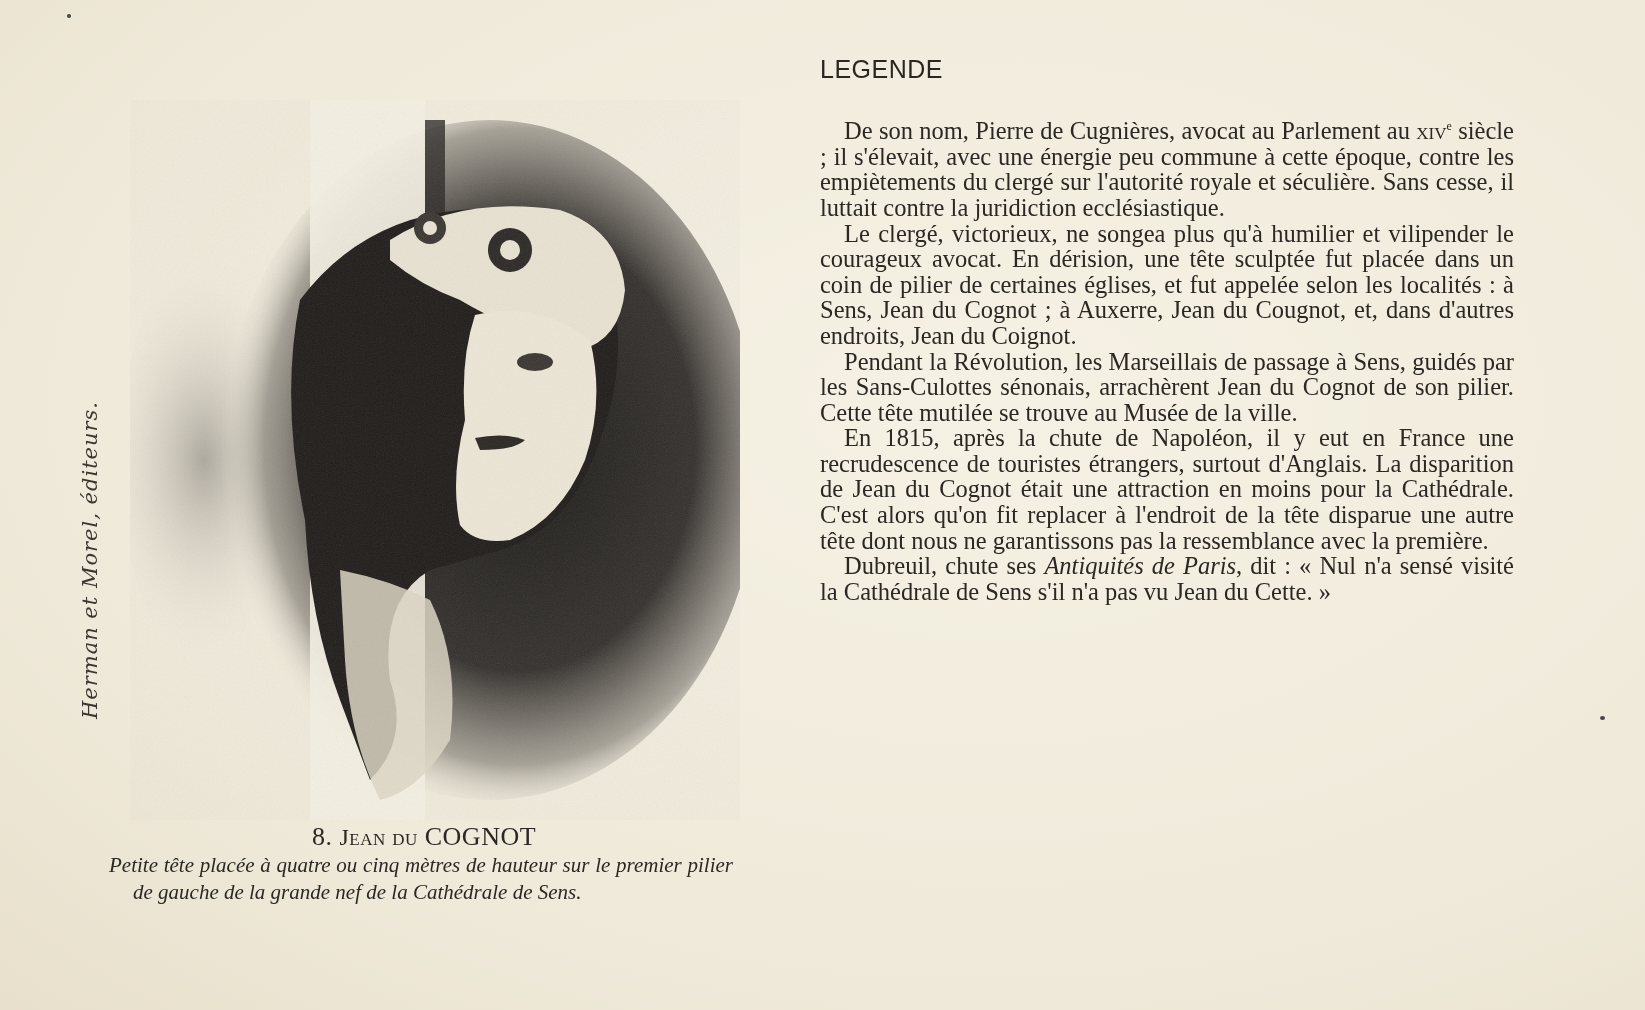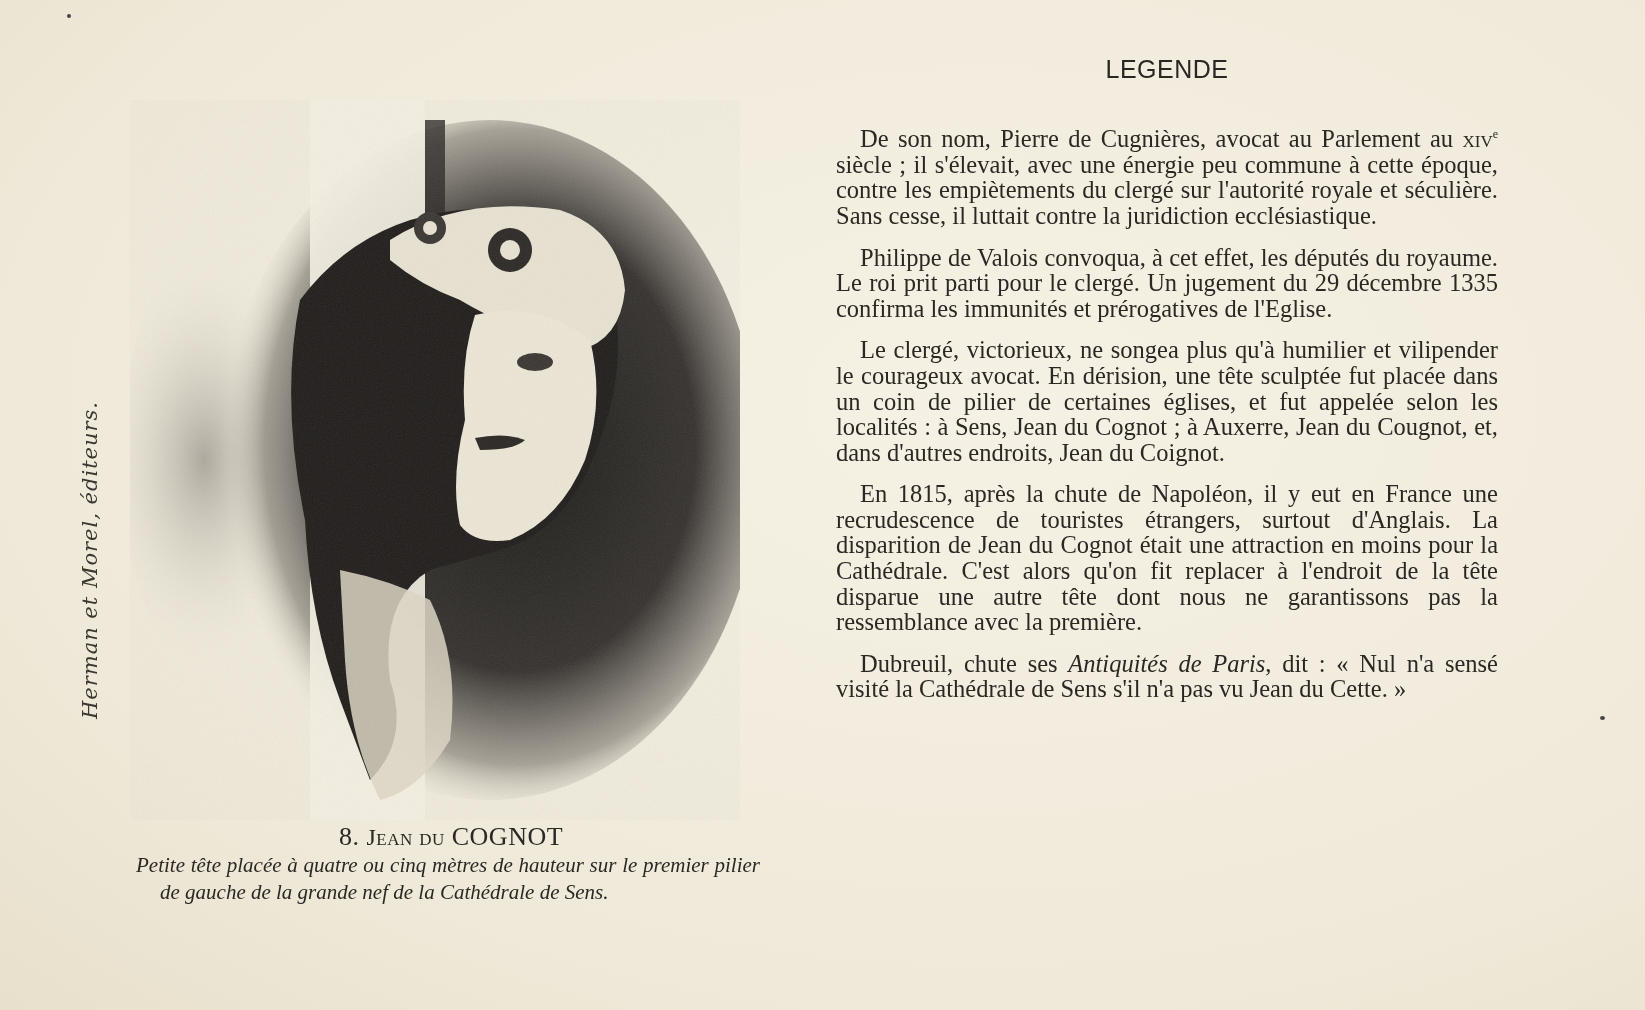--- a/index.html
+++ b/index.html
@@ -24,21 +24,21 @@
     font-size:21px;
     letter-spacing:1px;
     color:#3a3630;
     left:90px;
   }
   .photo {
     position:absolute; left:130px; top:100px; width:610px; height:720px;
   }
   .photo svg { width:100%; height:100%; }
   .caption {
-    position:absolute; left:136px; top:822px; width:610px;
+    position:absolute; left:109px; top:822px; width:610px;
   }
   .caption-title {
     text-align:center;
     font-size:26px;
     font-family:"Liberation Serif", serif;
     letter-spacing:0.5px;
     margin-left:20px;
   }
   .caption-title .sc { font-variant:small-caps; font-size:24px; }
   .caption-text {
@@ -49,34 +49,34 @@
     text-align:justify;
     padding-left:24px;
     text-indent:-24px;
     margin-top:0px;
     width:600px;
   }
   .legend {
     position:absolute; left:820px; top:55px; width:694px;
   }
   .legend-title {
-    text-align:center;
+    text-align:left;
     font-family:"Liberation Sans", sans-serif;
     font-size:25px;
     letter-spacing:0.5px;
-    margin-bottom:38px;
+    margin-bottom:30px;
     color:#2a2622;
   }
   .legend-body {
     font-family:"Liberation Serif", serif;
     font-size:24.5px;
     line-height:25.6px;
     text-align:justify;
   }
-  .legend-body p { margin:16px; text-indent:24px; }
+  .legend-body p { margin:0; text-indent:24px; }
   .legend-body p.first { text-indent:24px; }
   .legend-body .sc { font-variant:small-caps; }
   .legend-body sup { font-size:12px; }
   .legend-body em { }
   .speck { position:absolute; background:#444; border-radius:50%; }
 </style>
 </head>
 <body>
 
 <div class="card">
@@ -138,22 +138,22 @@
       <span class="sc">Jean du</span>
       <span>COGNOT</span>
     </div>
     <div class="caption-text">Petite tête placée à quatre ou cinq mètres de hauteur sur le premier pilier de gauche de la grande nef de la Cathédrale de Sens.</div>
   </div>
 
   <div class="legend">
     <div class="legend-title">LEGENDE</div>
     <div class="legend-body">
       <p class="first"><span>De son nom, Pierre de Cugnières, avocat au Parlement au </span><span class="sc">xiv</span><sup>e</sup><span> siècle ; il s'élevait, avec une énergie peu commune à cette époque, contre les empiètements du clergé sur l'autorité royale et séculière. Sans cesse, il luttait contre la juridiction ecclésiastique.</span></p>
-      <p>Philippe de Valois convoqua, à cet effet, les députés du royaume. Le roi prit parti pour le clergé. Un jugement du 29 décembre 1335 confirma les immunités et prérogatives de l'Eglise.</p>
       <p>Le clergé, victorieux, ne songea plus qu'à humilier et vilipender le courageux avocat. En dérision, une tête sculptée fut placée dans un coin de pilier de certaines églises, et fut appelée selon les localités : à Sens, Jean du Cognot ; à Auxerre, Jean du Cougnot, et, dans d'autres endroits, Jean du Coignot.</p>
+      <p>Pendant la Révolution, les Marseillais de passage à Sens, guidés par les Sans-Culottes sénonais, arrachèrent Jean du Cognot de son pilier. Cette tête mutilée se trouve au Musée de la ville.</p>
       <p>En 1815, après la chute de Napoléon, il y eut en France une recrudescence de touristes étrangers, surtout d'Anglais. La disparition de Jean du Cognot était une attraction en moins pour la Cathédrale. C'est alors qu'on fit replacer à l'endroit de la tête disparue une autre tête dont nous ne garantissons pas la ressemblance avec la première.</p>
       <p><span>Dubreuil, chute ses </span><em>Antiquités de Paris</em><span>, dit : « Nul n'a sensé visité la Cathédrale de Sens s'il n'a pas vu Jean du Cette. »</span></p>
     </div>
   </div>
 
   <span class="speck" style="left:67px;top:14px;width:4px;height:4px;"></span>
   <span class="speck" style="left:1600px;top:716px;width:5px;height:4px;"></span>
 </div>
 
 </body></html>

